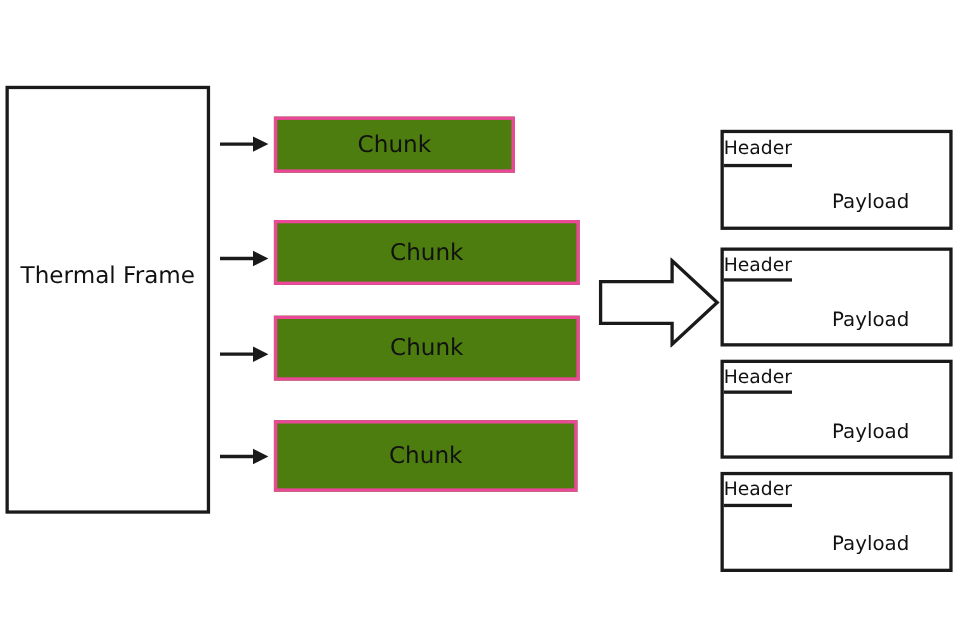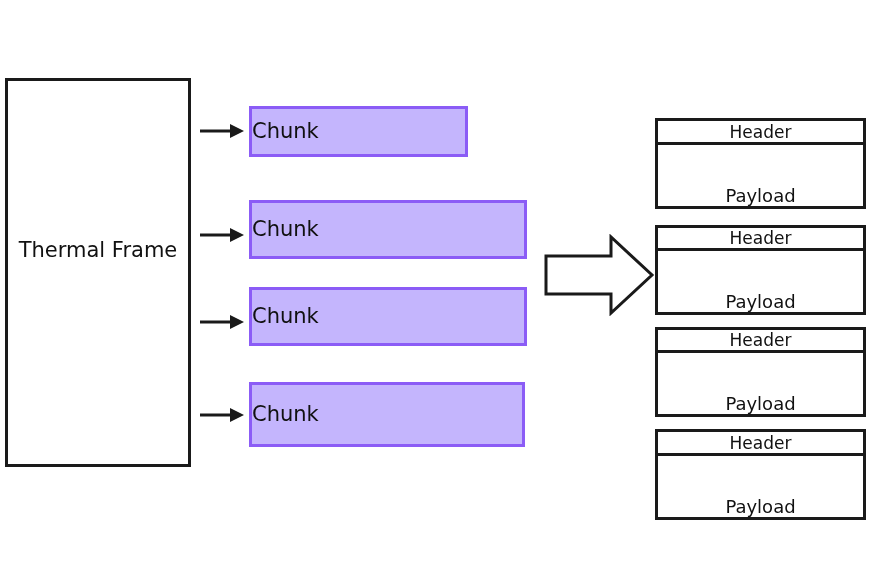--- a/index.html
+++ b/index.html
@@ -43,25 +43,25 @@
     color: #111111;
     white-space: nowrap;
   }
   #thermal-frame .tf-line1 { top: 159px; }
   #thermal-frame .tf-line2 { top: 194px; }
 
   
   .chunk-box {
     position: absolute;
     box-sizing: border-box;
-    background: #c4b5fd;
-    border: 3px solid #8b5cf6;
+    background: #4d7c0f;
+    border: 3px solid #ec4899;
     display: flex;
     align-items: center;
-    justify-content: flex-start;
+    justify-content: center;
   }
   .chunk-box .chunk-label {
     font-size: 21px;
     line-height: 1;
     color: #111111;
     white-space: nowrap;
   }
   #chunk-0 { left: 249px; top: 106px; width: 219px; height: 51px; }
   #chunk-1 { left: 249px; top: 200px; width: 278px; height: 59px; }
   #chunk-2 { left: 249px; top: 287px; width: 278px; height: 59px; }
@@ -100,21 +100,20 @@
     white-space: nowrap;
   }
   .packet {
     position: absolute;
     box-sizing: border-box;
     left: 655px;
     width: 211px;
     background: #ffffff;
     border: 3px solid #1a1a1a;
     display: flex;
-    flex-direction: column;
   }
   .packet .pkt-header {
     box-sizing: border-box;
     border-bottom: 3px solid #1a1a1a;
     display: flex;
     align-items: center;
     justify-content: center;
     font-size: 17px;
     color: #111111;
     white-space: nowrap;

